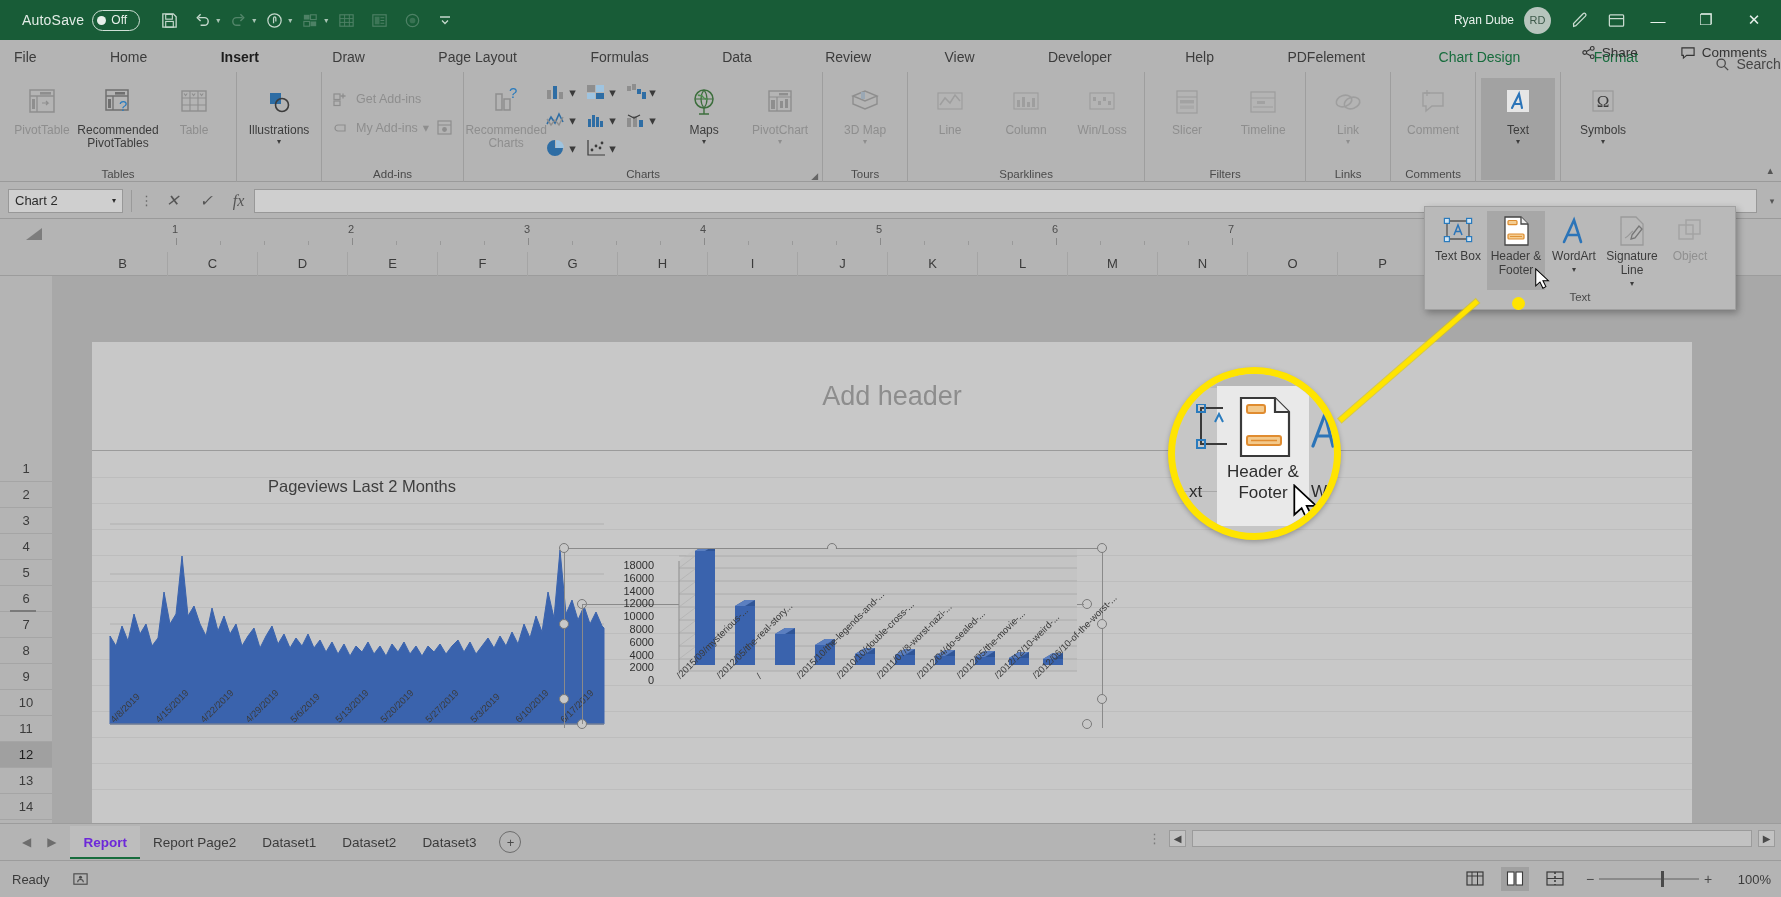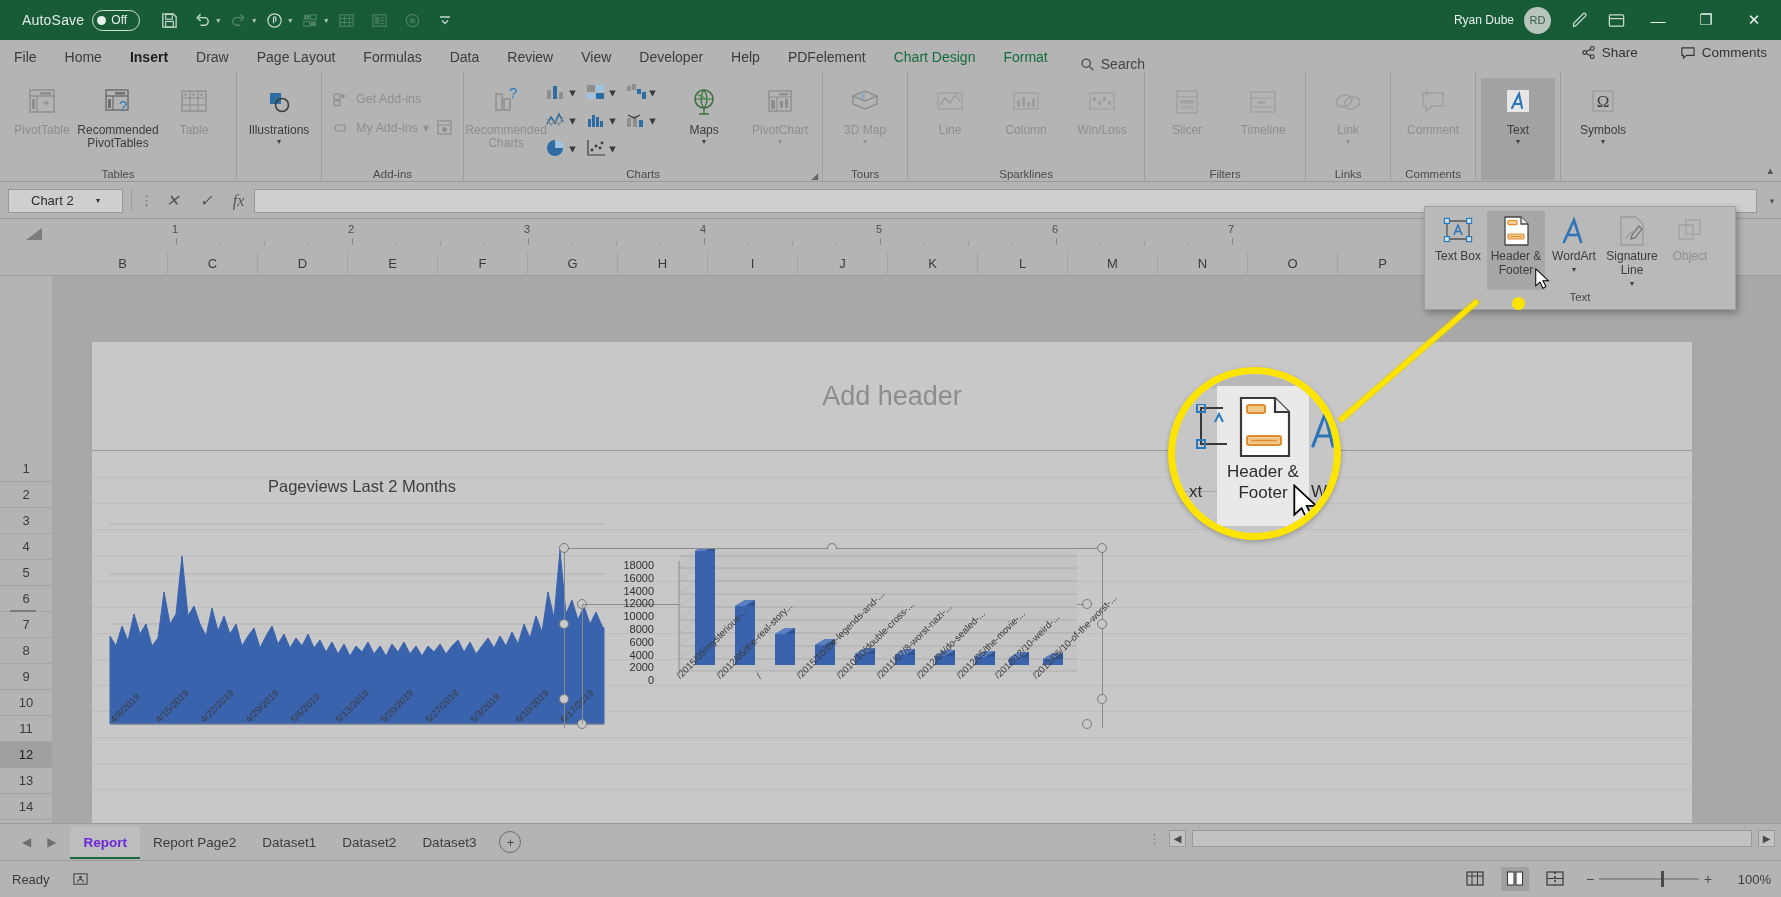--- a/index.html
+++ b/index.html
@@ -42,21 +42,21 @@
   .avatar {
     width:27px;height:27px;border-radius:50%;background:#b7c5bd;color:#3d5a4a;
     font-size:11px;display:flex;align-items:center;justify-content:center;margin-right:10px;
   }
   .ticon { width:34px;height:30px;display:flex;align-items:center;justify-content:center;opacity:.92;}
   .wbtn { width:46px;height:40px;display:flex;align-items:center;justify-content:center;font-size:15px;color:#e8f1ec;}
 
   
   .tabbar {
     position:absolute;left:0;top:40px;width:1781px;height:32px;background:#b4b4b4;
-    display:flex;align-items:flex-end;
+    display:flex;align-items:flex-end;justify-content:space-between;
   }
   .tab {
     padding:0 14px;height:30px;line-height:30px;font-size:14px;color:#3c3c3c;white-space:nowrap;
   }
   .tab.file { color:#3c3c3c; }
   .tab.active { font-weight:bold; color:#1c1c1c; }
   .tab.ctx { color:#1e6b42; }
   .tab.ctx.green { color:#176c3d; }
   .search-box { display:flex;align-items:center;gap:6px;margin-left:18px;color:#454545;font-size:14px;}
   .tabbar-right { position:absolute; right:6px; top:2px; display:flex; align-items:center; gap:26px; }
@@ -105,21 +105,21 @@
   .dd-item .caret { font-size:8px; line-height:7px;}
   .dd-label { text-align:center; font-size:11.5px; color:#4a4a4a; margin-top:1px;}
 
   
   .formulabar {
     position:absolute;left:0;top:183px;width:1781px;height:36px;background:#b4b4b4;
     display:flex;align-items:center; border-bottom:1px solid #9a9a9a;
   }
   .namebox {
     margin-left:8px; width:115px;height:24px;background:#cfcfcf;border:1px solid #989898;
-    display:flex;align-items:center;padding:0 22px;font-size:13px;color:#2b2b2b;
+    display:flex;align-items:center;padding:0 6px;font-size:13px;color:#2b2b2b;
   }
   .namebox .cv { font-size:8px; margin-left:auto; }
   .fb-sep { width:1px;height:22px;background:#9a9a9a;margin:0 8px;}
   .fb-dots { color:#6a6a6a; font-size:13px; letter-spacing:1px;}
   .fb-icons { display:flex;align-items:center;gap:20px;margin-left:12px;color:#8a8a8a;font-size:15px;}
   .fb-fx { font-style:italic;font-family:"Liberation Serif",serif;font-size:16px;color:#555;}
   .fb-input { flex:1;height:24px;background:#cfcfcf;border:1px solid #989898;margin:0 6px 0 10px;}
   .fb-expand { width:18px;text-align:center;font-size:9px;color:#555;}
 
   

